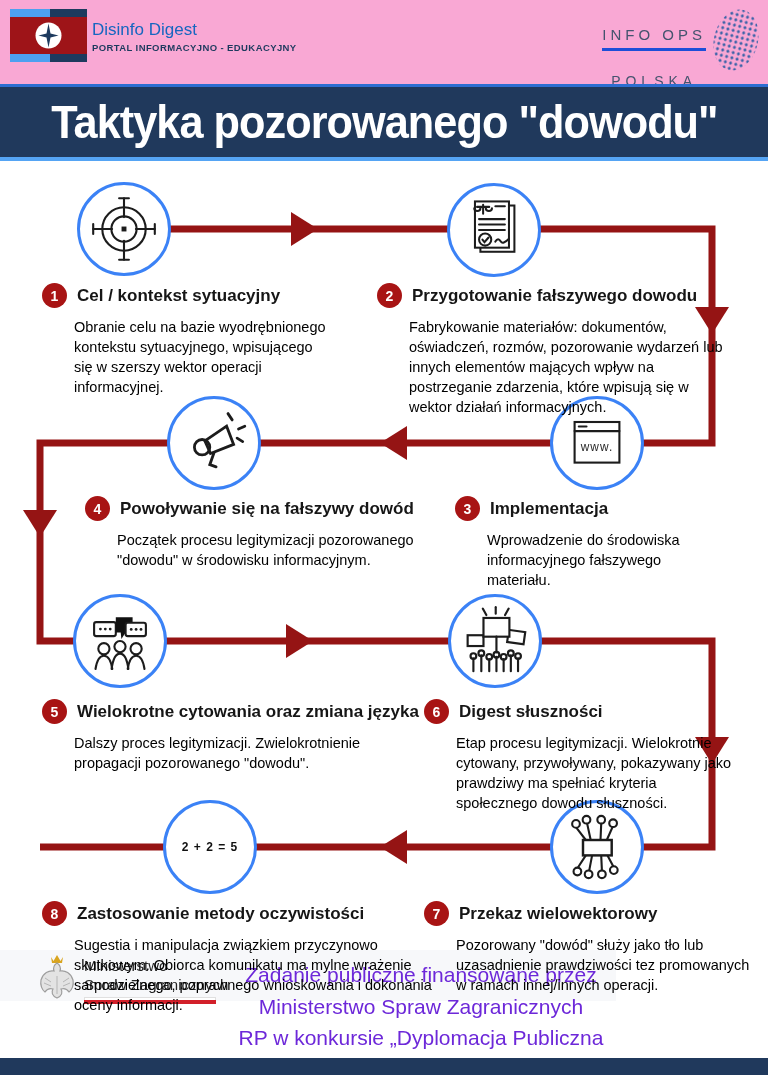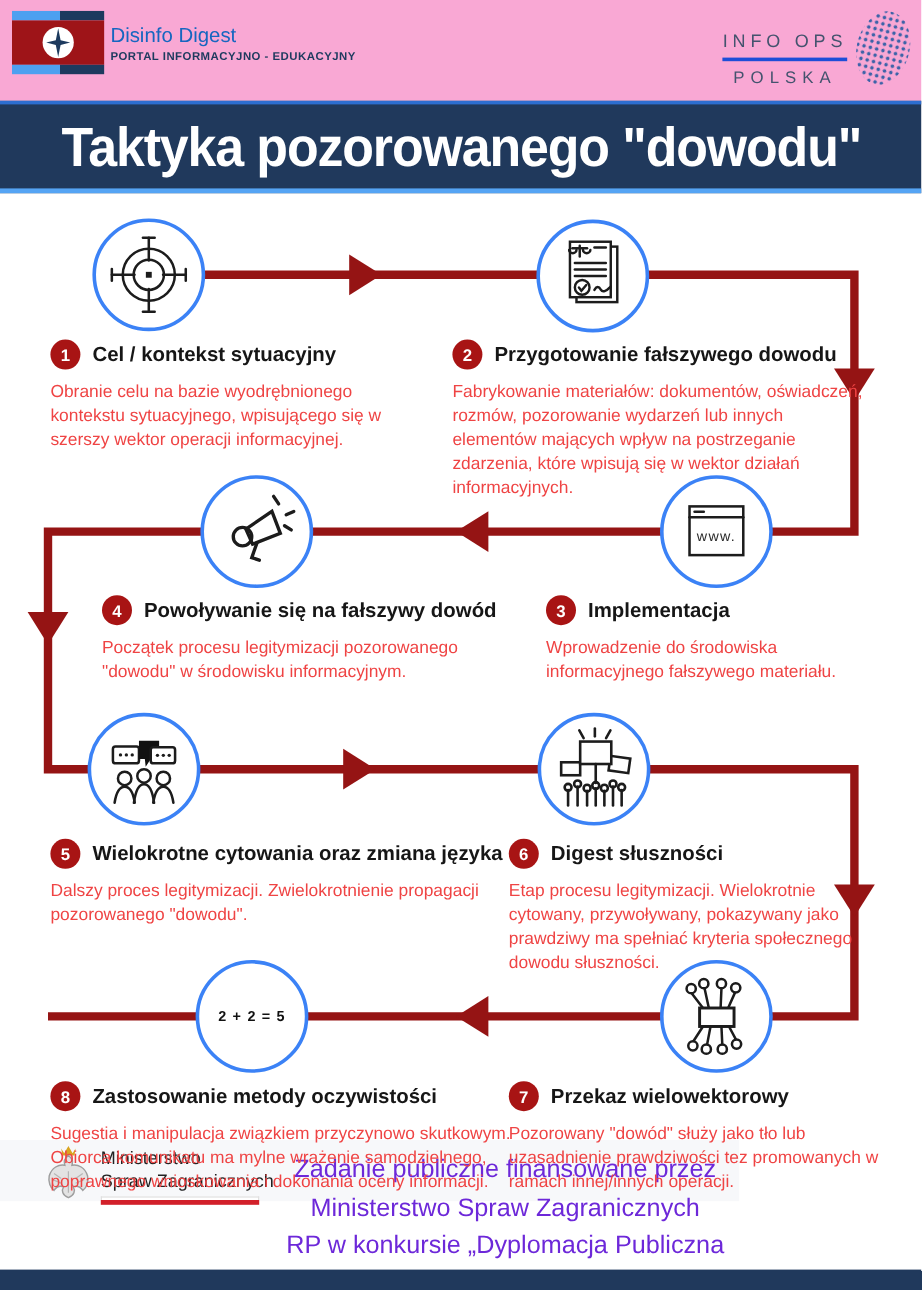--- a/index.html
+++ b/index.html
@@ -7,21 +7,21 @@
   body { font-family:"Liberation Sans", sans-serif; color:#1b1b1b; }
   .page { position:relative; width:768px; height:1075px; background:#ffffff; overflow:hidden; }
 
   
   .top-header { position:absolute; top:0; left:0; width:768px; height:84px; background:#f9a8d4; }
   .brand-flag { position:absolute; left:10px; top:9px; }
   .brand-title { position:absolute; left:92px; top:20px; font-size:17px; font-weight:500; color:#1666c0; }
   .brand-subtitle { position:absolute; left:92px; top:42px; font-size:9.5px; font-weight:bold; letter-spacing:.4px; color:#1d3a5e; }
   .infoops { position:absolute; top:26px; right:62px; text-align:center; color:#44536e; }
   .infoops-line1 { font-size:15px; letter-spacing:4px; font-weight:500; padding-bottom:5px; border-bottom:3px solid #1d4ed8; }
-  .infoops-line2 { font-size:14px; letter-spacing:5px; font-weight:500; padding-top:5px; }
+  .infoops-line2 { font-size:14px; letter-spacing:5px; font-weight:500; padding-top:22px; }
   .globe { position:absolute; top:7px; right:8px; }
 
   
   .title-bar { position:absolute; top:84px; left:0; width:768px; height:77px; background:#20395c;
     border-top:3px solid #2d6ed0; border-bottom:4px solid #55a4f4;
     display:flex; align-items:center; justify-content:center; }
   .title-bar .big-title { color:#ffffff; font-weight:bold; font-size:46px; letter-spacing:-1px;
     transform:scaleX(.94); white-space:nowrap; }
 
   
@@ -41,21 +41,21 @@
   #s3{left:455px; top:496px; width:272px;}
   #s4{left:85px;  top:496px; width:344px;}
   #s5{left:42px;  top:699px; width:388px;}
   #s6{left:424px; top:699px; width:312px;}
   #s7{left:424px; top:901px; width:334px;}
   #s8{left:42px;  top:901px; width:414px;}
   .step-header { display:flex; align-items:center; gap:10px; margin-bottom:9px; }
   .badge { flex:0 0 auto; width:25px; height:25px; border-radius:50%; background:#a81414; color:#fff;
     font-size:14px; font-weight:bold; display:flex; align-items:center; justify-content:center; }
   .step-title { font-size:17px; font-weight:bold; color:#161616; }
-  .step-body { font-size:14.5px; line-height:1.38; color:#ef4444; }
+  .step-body { font-size:14.5px; line-height:1.38; color:#000000;margin-left:32px; }
 
   
   .footer { position:absolute; left:0; top:950px; width:616px; height:51px; background:#f7f8fa; }
   .eagle { position:absolute; left:36px; top:4px; }
   .ministry { position:absolute; left:84px; top:7px; font-size:15px; font-weight:500; color:#222; line-height:1.25; }
   .flag-underline { position:absolute; left:84px; top:47px; width:132px; }
   .flag-underline .w { height:3px; background:#ffffff; border:1px solid #e0e0e0; border-bottom:none; }
   .flag-underline .r { height:4px; background:#d2202a; }
   .funding { position:absolute; left:232px; right:6px; top:9px; text-align:center;
     font-size:21px; color:#6d28d9; line-height:1.5; }

